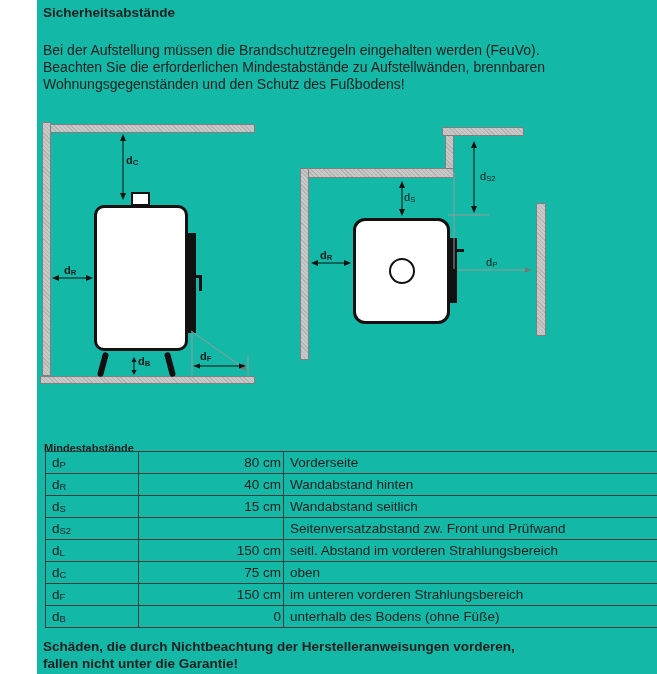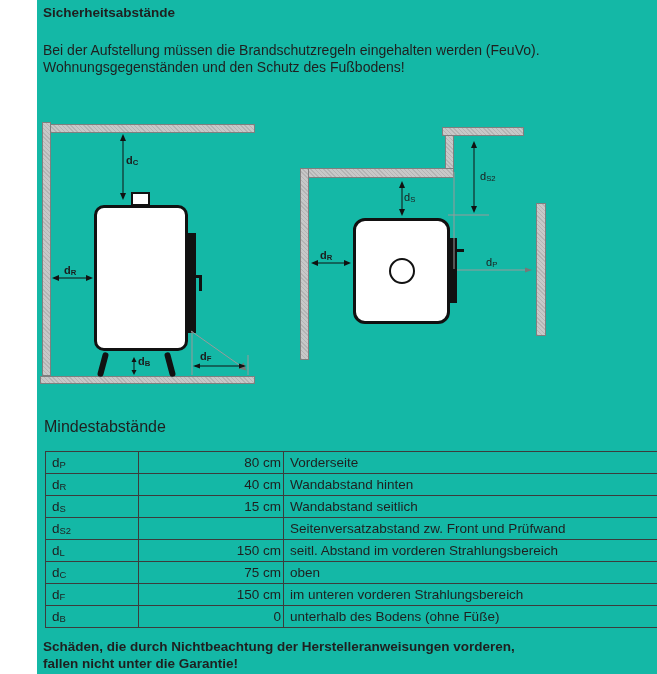--- a/index.html
+++ b/index.html
@@ -15,37 +15,38 @@
   .wall{position:absolute;box-sizing:border-box;background-color:var(--wall_fill);
         border:1px solid var(--wall_border);
         background-image:repeating-linear-gradient(45deg, rgba(0,0,0,0.10) 0 1px, transparent 1px 3px);}
   .stove{position:absolute;box-sizing:border-box;background:#fff;border:3px solid var(--stove_ink);}
   .blackpart{position:absolute;background:var(--stove_ink);}
   .leg{position:absolute;width:6px;height:25px;background:var(--stove_ink);border-radius:3px;}
   svg.overlay{position:absolute;left:0;top:0;pointer-events:none;}
   .dlabel{position:absolute;font-size:11px;color:#1c1c1c;line-height:12px;white-space:nowrap;}
   .dlabel.bold{font-weight:bold;}
   .sub{font-size:0.7em;vertical-align:-0.12em;}
-  .h2{position:absolute;left:7px;top:418px;font-size:16px;font-weight:normal;}
+  .h2{position:absolute;left:7px;top:442px;font-size:11px;font-weight:bold;}
   table.min{position:absolute;left:8px;top:451px;width:646px;border-collapse:collapse;table-layout:fixed;}
   table.min td{border:1px solid var(--table_border);height:21px;font-size:13.5px;
                padding:0 2px 0 6px;vertical-align:middle;overflow:hidden;color:var(--text_ink);}
   table.min td.c1{width:84px;}
   table.min td.c2{width:133px;padding-left:9px;text-align:right;}
   .footer{position:absolute;left:6px;top:638px;font-size:13.5px;font-weight:bold;line-height:17px;}
 </style>
 </head>
 <body>
 
 <div id="page">
 
   <div class="h1">Sicherheitsabstände</div>
 
   <div class="intro">
     <div>Bei der Aufstellung müssen die Brandschutzregeln eingehalten werden (FeuVo).</div>
+    <div>Beachten Sie die erforderlichen Mindestabstände zu Aufstellwänden, brennbaren</div>
     <div>Wohnungsgegenständen und den Schutz des Fußbodens!</div>
   </div>
 
   <div id="diagram-area">
 
     <div class="wall" style="left:5px;top:6px;width:213px;height:9px;"></div>
     <div class="wall" style="left:5px;top:4px;width:9px;height:254px;"></div>
     <div class="wall" style="left:3px;top:258px;width:215px;height:8px;"></div>
     <div class="stove" style="left:94px;top:74px;width:19px;height:14px;border-width:2px;"></div>
     <div class="stove" style="left:57px;top:87px;width:94px;height:146px;border-radius:10px;"></div>

